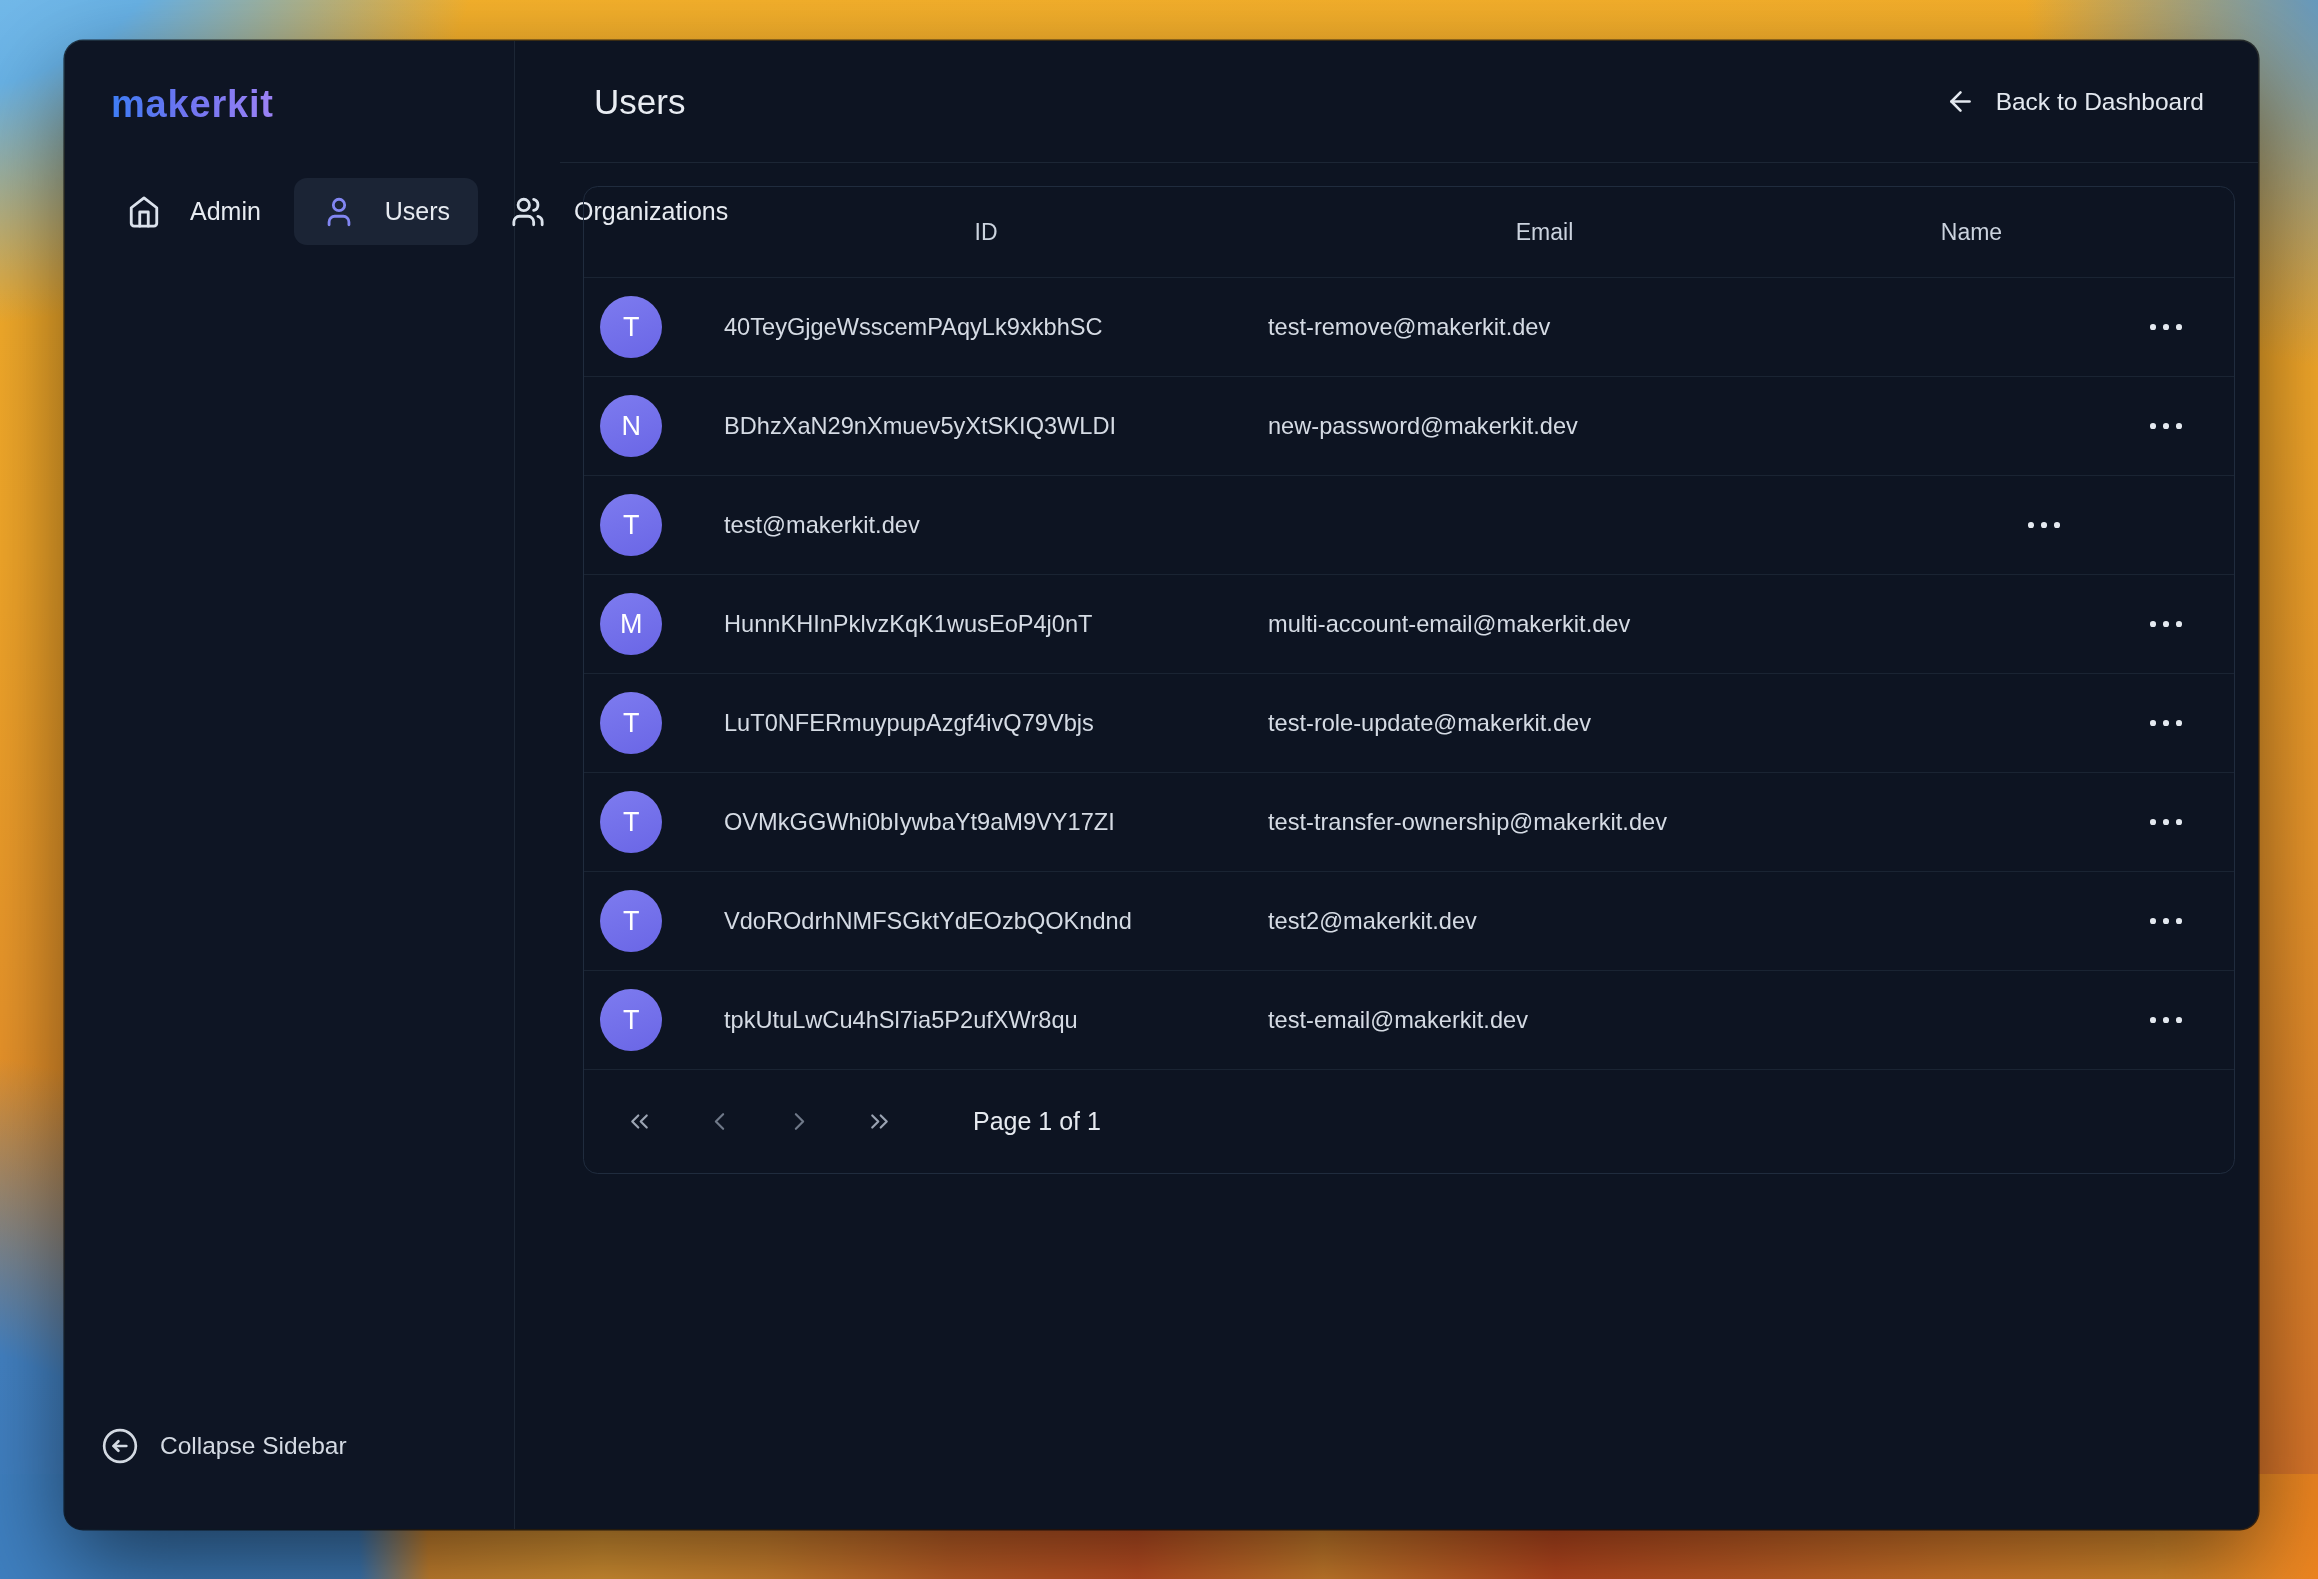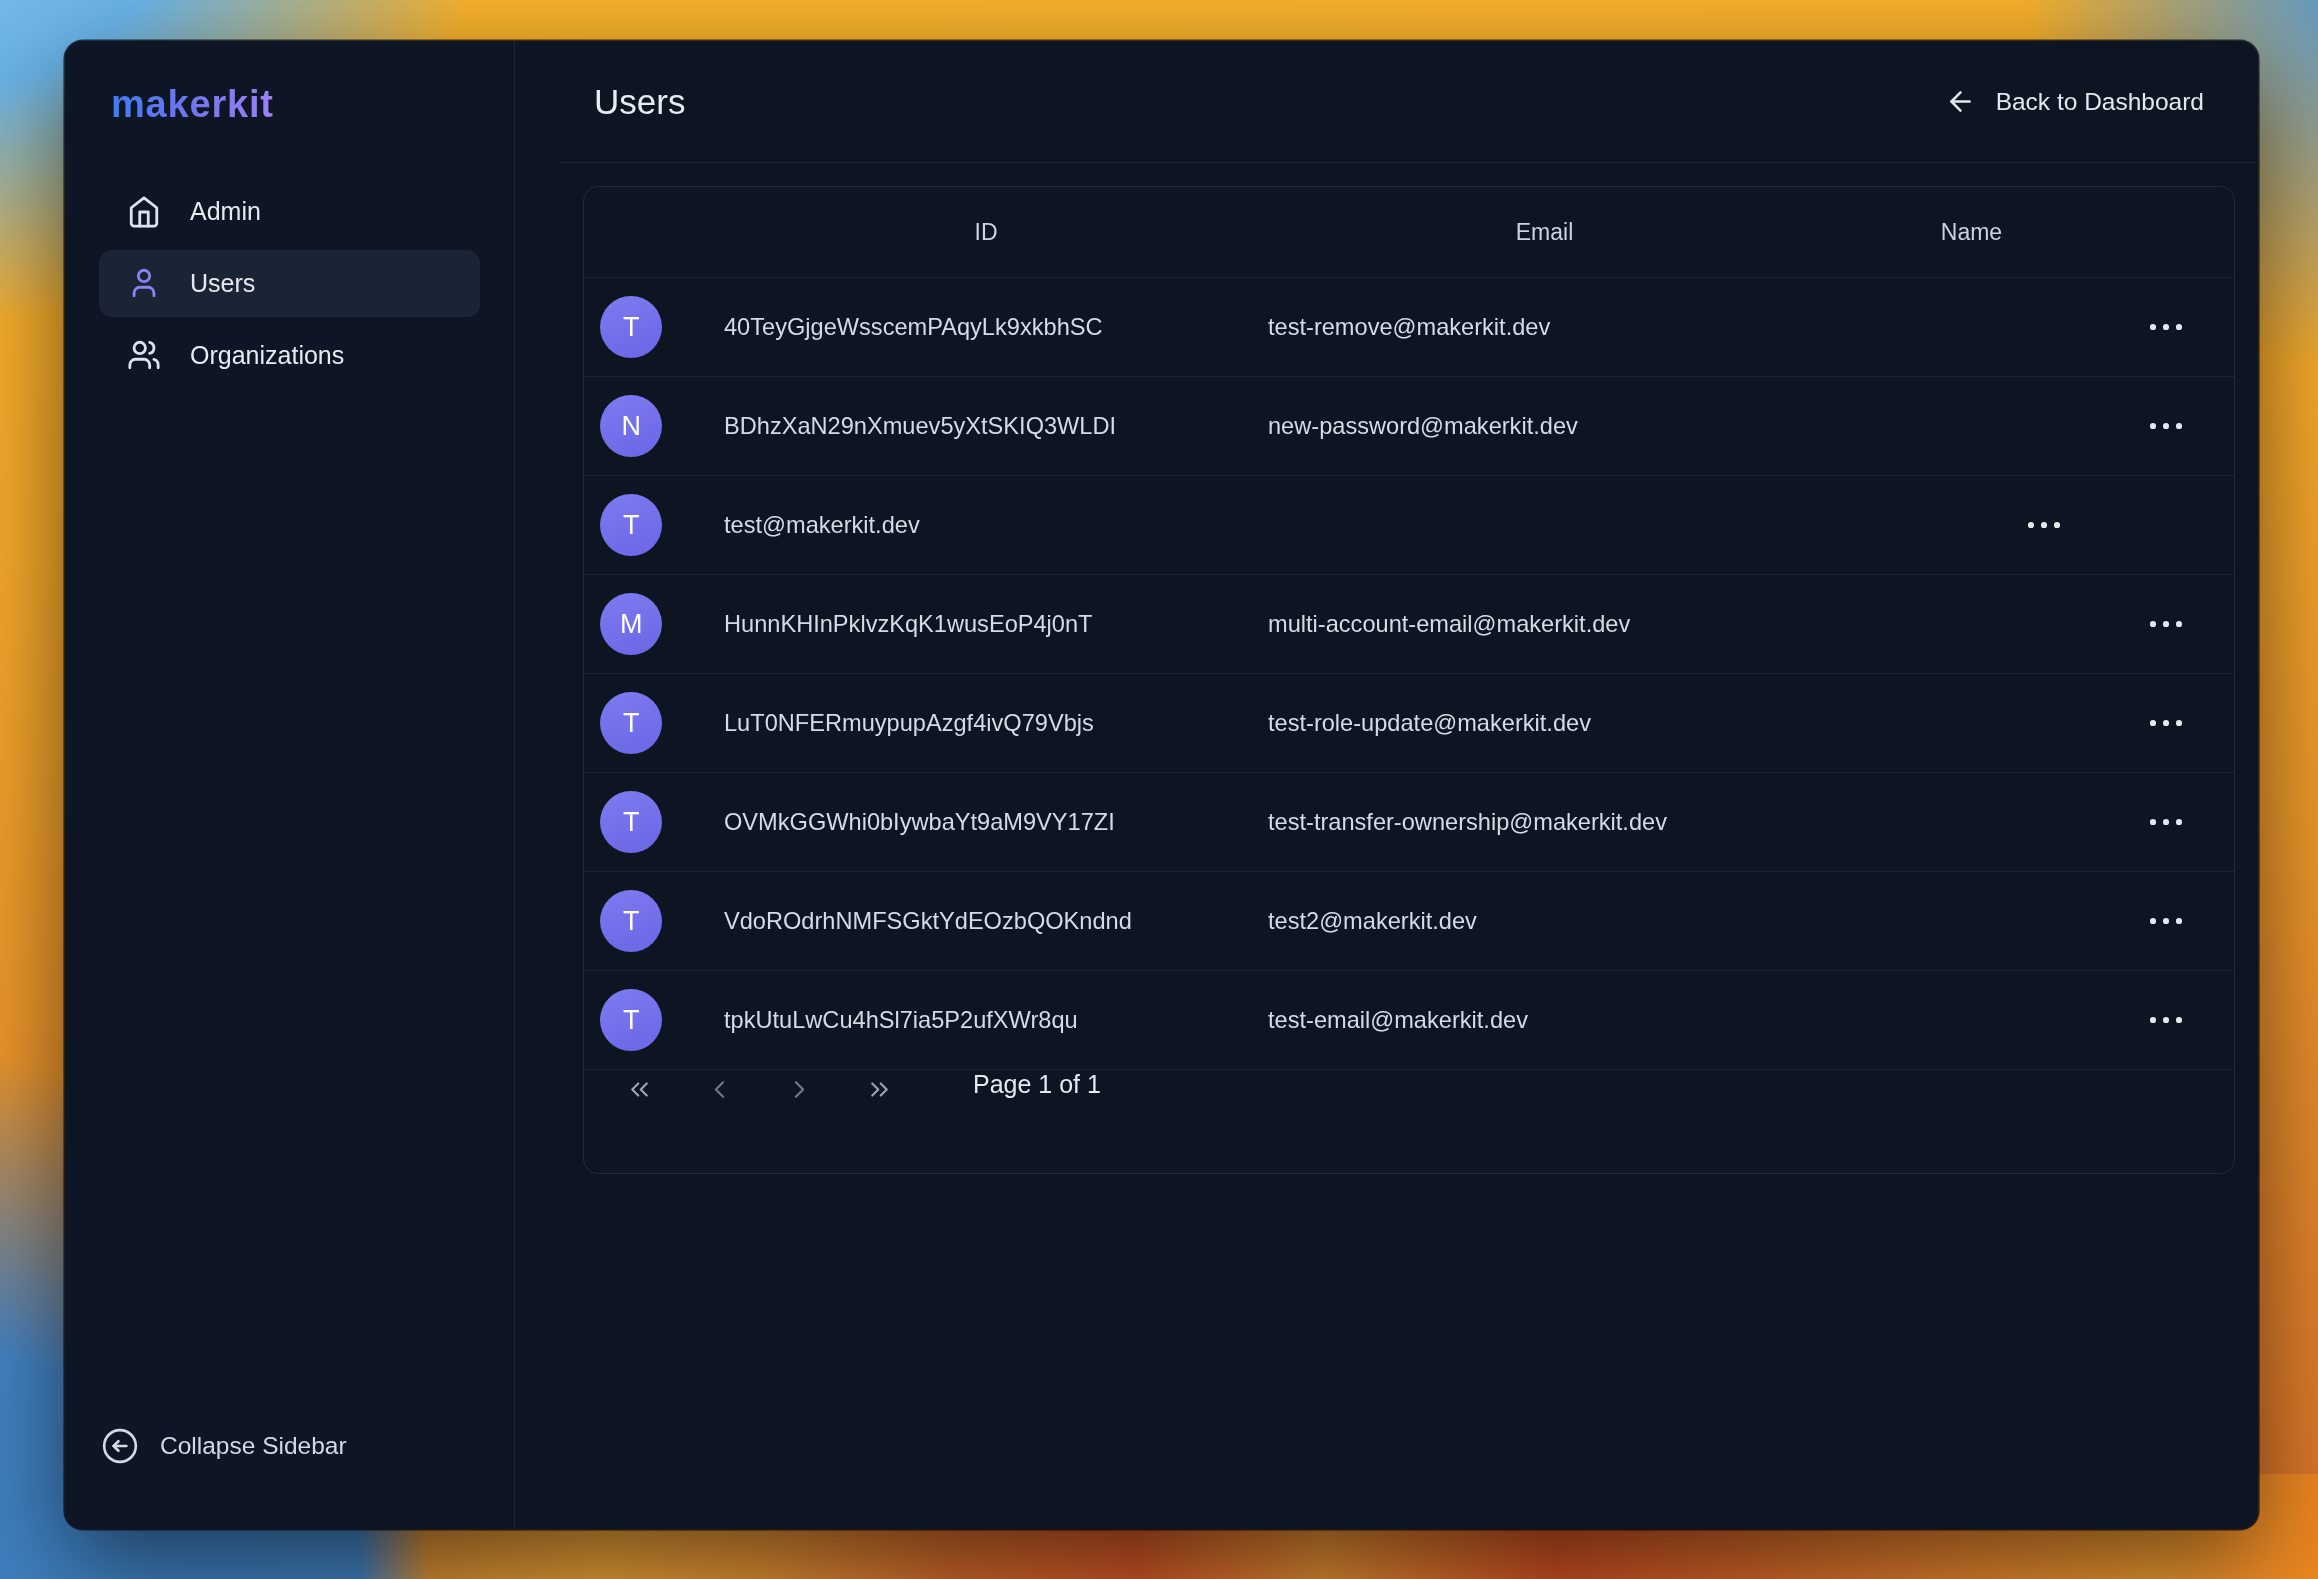--- a/index.html
+++ b/index.html
@@ -32,21 +32,21 @@
     box-shadow:0 36px 98px rgba(0,0,0,.55), 0 0 0 1.6px rgba(8,10,15,.75);
     gap:45px;
   }
 
   
   .sidebar { flex:0 0 450px; width:450px; background:#0e1524; border-right:1.6px solid #1c2635;
     display:flex; flex-direction:column; position:relative; }
   .logo { margin:42px 0 0 46px; font-size:38px; font-weight:700; letter-spacing:0.8px;
     background:linear-gradient(90deg,#3e7df5 0%, #6e74f0 45%, #9c82f5 100%);
     -webkit-background-clip:text; background-clip:text; color:transparent; width:max-content; }
-  .nav { margin-top:52px; padding:0 34px; display:flex; flex-direction:column; gap:4.9px; }
+  .nav { margin-top:52px; padding:0 34px; display:flex; flex-direction:row; gap:4.9px; }
   .nav-item { height:67px; border-radius:13px; display:flex; align-items:center; gap:29px;
     padding:0 28px; color:#e7ebf1; font-size:25px; cursor:default; }
   .nav-item.active { background:#1b2435; }
   .icon-svg { width:34px; height:34px; fill:none; stroke:#dbe2ec; stroke-width:2; stroke-linecap:round; stroke-linejoin:round; flex:0 0 auto; }
   .nav-item.active .icon-svg { stroke:#8286f2; }
   .collapse { position:absolute; left:36px; bottom:64px; display:flex; align-items:center; gap:21px;
     color:#d3d9e2; font-size:24.5px; }
   .collapse .icon-svg { width:38px; height:38px; stroke:#d3d9e2; stroke-width:1.7; }
 
   
@@ -66,21 +66,21 @@
   .avatar-cell { padding-left:16.3px; }
   .avatar { width:62px; height:62px; border-radius:50%;
     background:linear-gradient(160deg,#7d7bef 0%, #6a66e6 100%);
     color:#ffffff; font-size:27px; font-weight:500;
     display:flex; align-items:center; justify-content:center; }
   .cell-id, .cell-email, .cell-name { overflow:hidden; white-space:nowrap;margin-left:10px; }
   .actions-cell { display:flex; justify-content:flex-end; padding-right:47px; }
   .dots-btn { display:flex; gap:7.3px; padding:11.4px 4.9px; cursor:default; }
   .dots-btn i { width:5.7px; height:5.7px; border-radius:50%; background:#e3e8ef; display:block; }
 
-  .tfoot { display:flex; height:104px; border-top:1.6px solid #1a2433; padding-left:36px; }
+  .tfoot { display:flex; align-items:center; height:104px; border-top:1.6px solid #1a2433; padding-left:36px; }
   .pg-btn { width:39px; height:39px; display:flex; align-items:center; justify-content:center; margin-right:41px; }
   .pg-btn .icon-svg { width:29px; height:29px; stroke:#9aa3b2; stroke-width:1.8; }
   .pg-btn.dim .icon-svg { stroke:#6f7989; }
   .pg-label { font-size:25px; color:#e6eaf0; margin-left:33px; }
 
   
   .menu-glow { position:absolute; left:1661px; top:144px; width:734px; height:620px; border-radius:50%;
     background:radial-gradient(closest-side, rgba(99,102,241,.17) 0%, rgba(99,102,241,.05) 58%, rgba(99,102,241,0) 78%);
     pointer-events:none; z-index:5; }
 </style>

